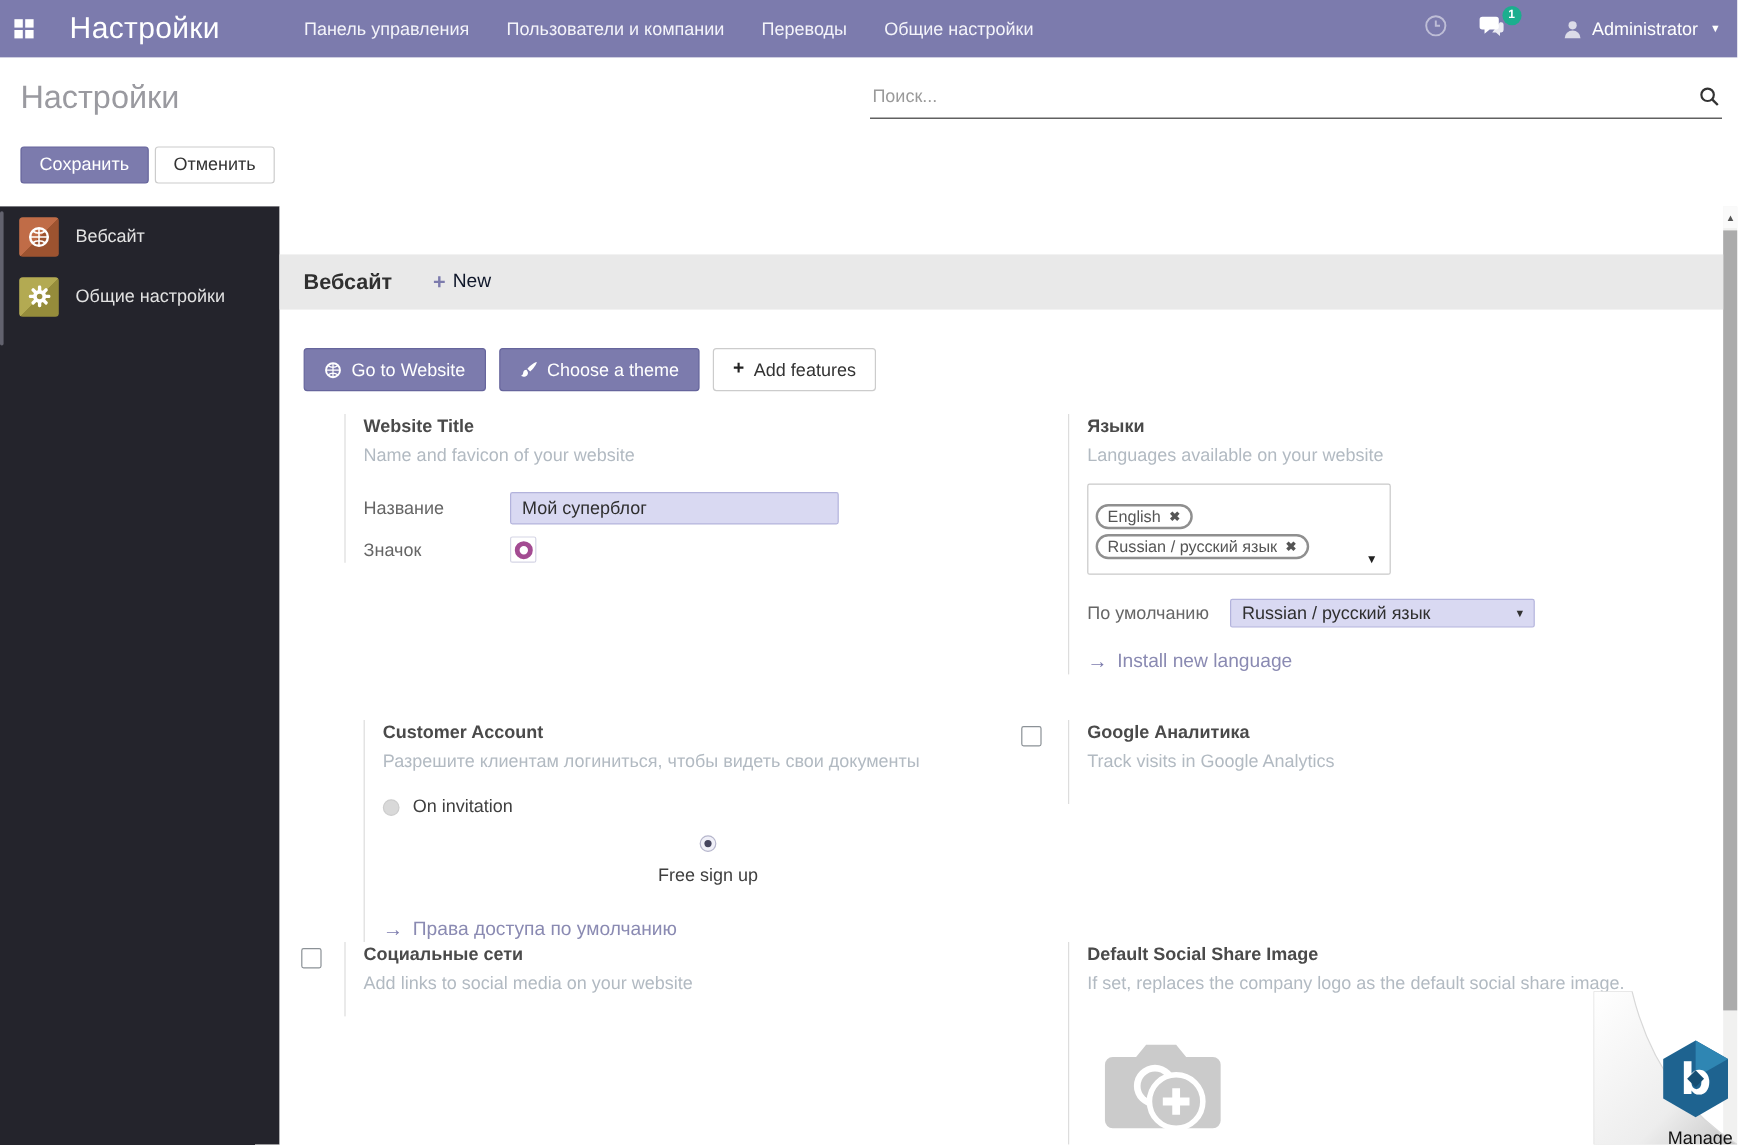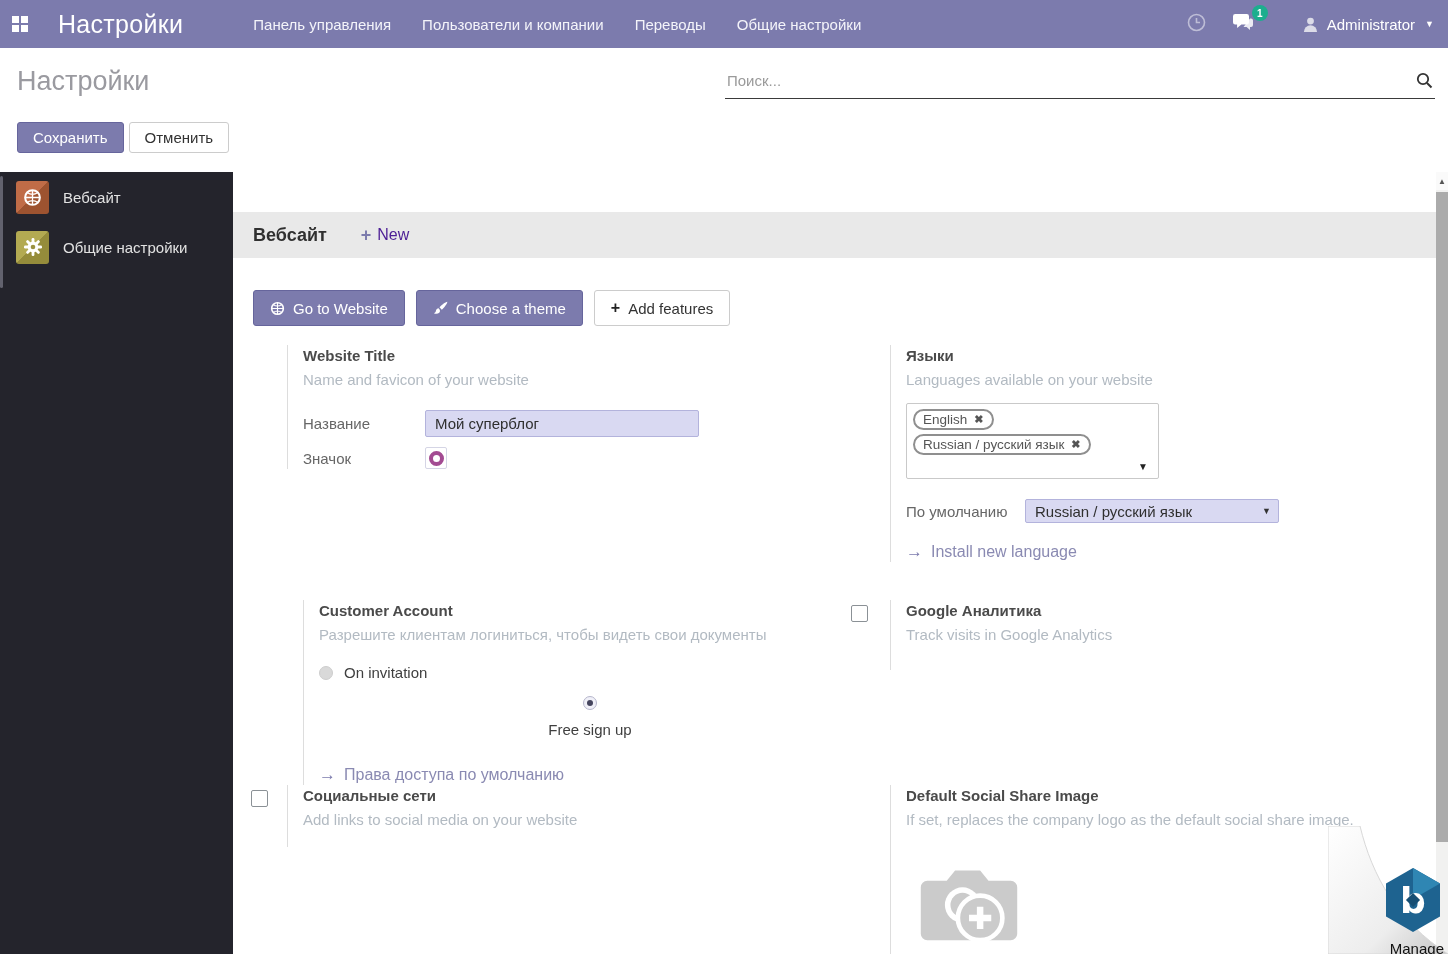--- a/index.html
+++ b/index.html
@@ -61,21 +61,21 @@
   .scrollbar { position:absolute; right:0; top:0; width:12px; height:100%; background:#f1f1f0; }
   .sb-up { height:18px; display:flex; align-items:center; justify-content:center;
            font-size:8px; color:#555; cursor:pointer; background:#fafafa; }
   .sb-thumb { position:absolute; top:20px; left:0; width:12px; height:650px; background:#ababab; cursor:pointer; }
 
   .section-bar { position:absolute; top:40px; left:0; width:1203px; height:46px;
                  background:var(--header_bar); display:flex; align-items:center; padding-left:20px; }
   .section-title { font-size:18px; font-weight:bold; color:#303030; }
   .new-link { margin-left:34px; font-size:16px; cursor:pointer; display:flex; align-items:center; gap:6px; }
   .new-link .plus { color:var(--accent); font-weight:bold; font-size:18px; }
-  .new-link .lbl { color:#4c1d95; }
+  .new-link .lbl { color:#0f172a; }
 
   .action-buttons { position:absolute; top:118px; left:20px; display:flex; gap:11px; }
   .action-buttons .btn { height:36px; font-size:15px; display:flex; align-items:center; gap:8px; padding:0 16px; }
   .action-buttons .plus-b { font-weight:bold; font-size:16px; color:#222; }
 
   
   .sbox { position:absolute; display:flex; align-items:stretch; }
   .pane-left { width:42px; flex:none; padding-top:5px; }
   .pane-right { flex:1; border-left:1px solid #ddd; padding-left:15px; padding-top:2px; }
   .box-h { font-size:15px; font-weight:bold; color:var(--heading); }
@@ -87,21 +87,21 @@
   .frow { display:flex; align-items:center; margin-top:15px; }
   .flabel { width:122px; font-size:15px; color:var(--label); flex:none; }
   .o-input { width:274px; height:27px; background:var(--lavender); border:1px solid var(--lavender_border);
              border-radius:2px; font-size:15px; color:#2f2f2f; padding:0 9px;
              font-family:"Liberation Sans",sans-serif; outline:none; }
   .favicon { width:22px; height:22px; background:#fff; border:1px solid #d5d5e5; border-radius:2px;
              display:flex; align-items:center; justify-content:center; cursor:pointer; }
   .favicon .ring { width:15px; height:15px; border:4px solid var(--favicon_ring); border-radius:50%; }
 
   .multiselect { margin-top:15px; width:253px; height:76px; background:#fff; border:1px solid #c9c9c9;
-                 border-radius:2px; padding:5px 6px; position:relative; cursor:pointer; }
+                 border-radius:2px; padding:16px 6px; position:relative; cursor:pointer; }
   .tag-line { margin-bottom:4px; }
   .tag { display:inline-flex; align-items:center; border:2px solid #8f8f8f; border-radius:11px;
          padding:0 8px; height:21px; font-size:13.5px; color:#555; background:#fff; }
   .tag .x { margin-left:7px; font-size:11px; font-weight:bold; color:#555; cursor:pointer; }
   .ms-caret { position:absolute; right:10px; bottom:6px; font-size:10px; color:#222; cursor:pointer; }
 
   .default-row { display:flex; align-items:center; margin-top:20px; }
   .default-row .flabel { width:119px; }
   .o-select { position:relative; width:254px; height:24px; background:var(--lavender);
               border:1px solid var(--lavender_border); border-radius:2px; display:flex; align-items:center;

